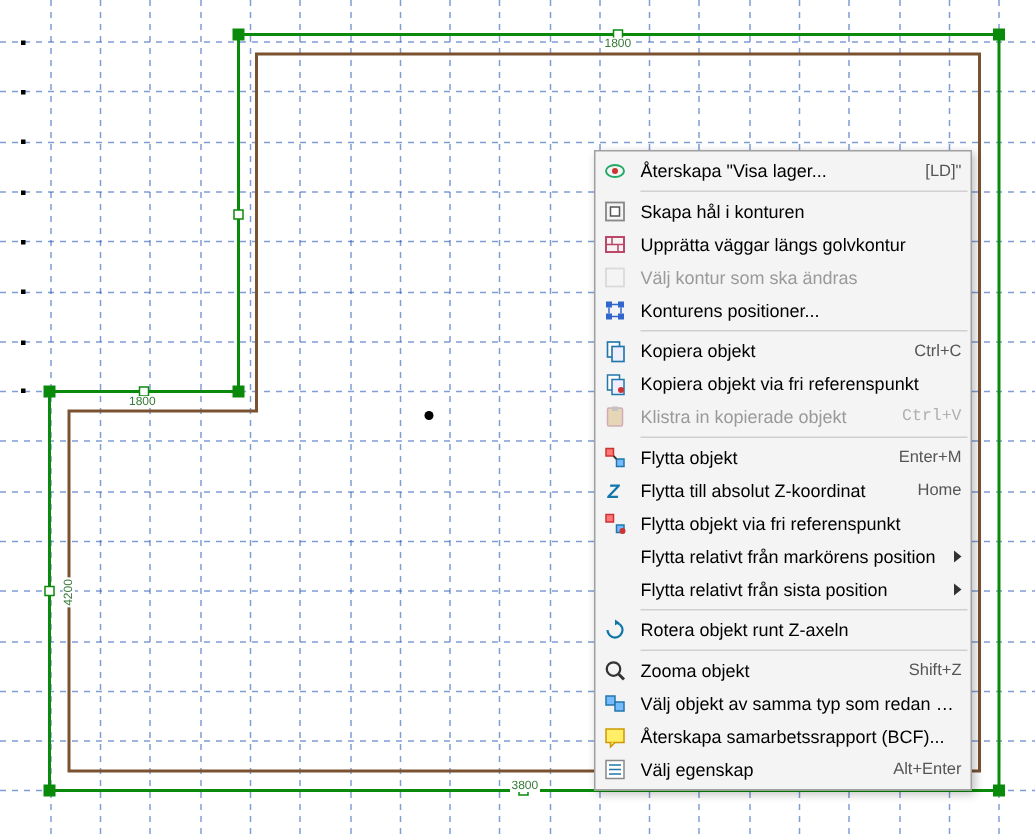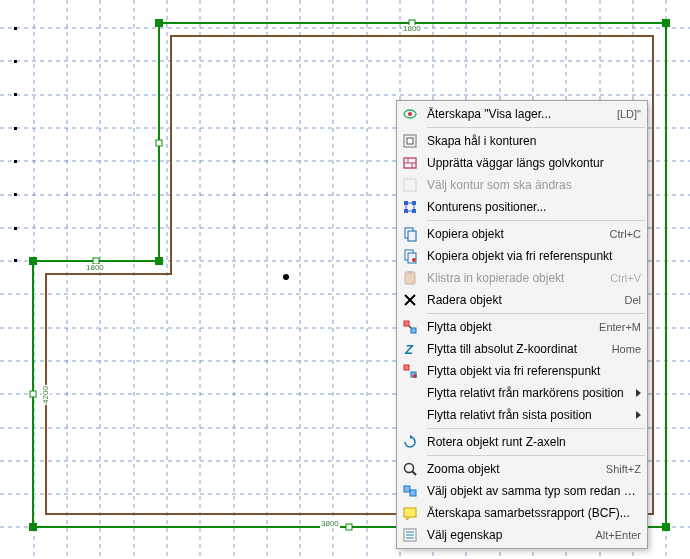--- a/index.html
+++ b/index.html
@@ -24,21 +24,21 @@
     position: relative;
   }
   .menu-item.disabled { color: #9a9a9a; }
   .menu-icon {
     width: 22px; height: 18px; display: flex; align-items: center; justify-content: center;
     margin-right: 6px; flex-shrink: 0;
   }
   .menu-icon svg { width: 16px; height: 16px; }
   .menu-label { flex: 1; white-space: nowrap; overflow: hidden; text-overflow: ellipsis; }
   .menu-shortcut { color: #555; margin-left: 10px; font-size: 11px; }
-  .menu-item.disabled .menu-shortcut { color: #b0b0b0; }
+  .menu-item.disabled .menu-shortcut { color: #b0b0b0; font-family: Liberation Mono, monospace; }
   .menu-sep { height: 1px; background: #d0d0d0; margin: 2px 2px 2px 30px; }
   .submenu-arrow { width: 0; height: 0; border-top: 4px solid transparent; border-bottom: 4px solid transparent; border-left: 5px solid #333; margin-left: 8px; }
   .dim-label { position:absolute; font-size:8px; color:#3a7a3a; background:#fff; padding:0 1px; line-height:8px; }
 </style>
 </head>
 <body>
 
 <div class="canvas">
 <svg width="690" height="559">
 
@@ -111,21 +111,21 @@
     <rect class="handle-mid" x="409" y="20" width="6" height="6"></rect>
   </g>
 
   <circle class="ref-dot" cx="286" cy="277" r="3"></circle>
 </svg>
 
 
 <span class="dim-label" style="left:402px; top:25px;">1800</span>
 <span class="dim-label" style="left:85px; top:264px;">1800</span>
 <span class="dim-label" style="left:36px; top:391px; transform:rotate(-90deg);">4200</span>
-<span class="dim-label" style="left:320px; top:520px;">3800</span>
+<span class="dim-label" style="left:340px; top:520px;">3800</span>
 </div>
 
 <div class="context-menu" id="ctx">
     <div class="menu-item">
       <span class="menu-icon">
         <svg viewBox="0 0 16 16">
           <use href="#eye-icon"></use>
         </svg>
       </span>
       <span class="menu-label">Återskapa "Visa lager...</span>
@@ -183,29 +183,20 @@
       <span class="menu-label">Kopiera objekt via fri referenspunkt</span>
     </div>
     <div class="menu-item disabled">
       <span class="menu-icon" style="opacity: 0.45;">
         <svg viewBox="0 0 16 16">
           <use href="#paste-icon"></use>
         </svg>
       </span>
       <span class="menu-label">Klistra in kopierade objekt</span>
       <span class="menu-shortcut">Ctrl+V</span>
-    </div>
-    <div class="menu-item">
-      <span class="menu-icon">
-        <svg viewBox="0 0 16 16">
-          <use href="#delete-icon"></use>
-        </svg>
-      </span>
-      <span class="menu-label">Radera objekt</span>
-      <span class="menu-shortcut">Del</span>
     </div>
     <div class="menu-sep"></div>
     <div class="menu-item">
       <span class="menu-icon">
         <svg viewBox="0 0 16 16">
           <use href="#move-icon"></use>
         </svg>
       </span>
       <span class="menu-label">Flytta objekt</span>
       <span class="menu-shortcut">Enter+M</span>

